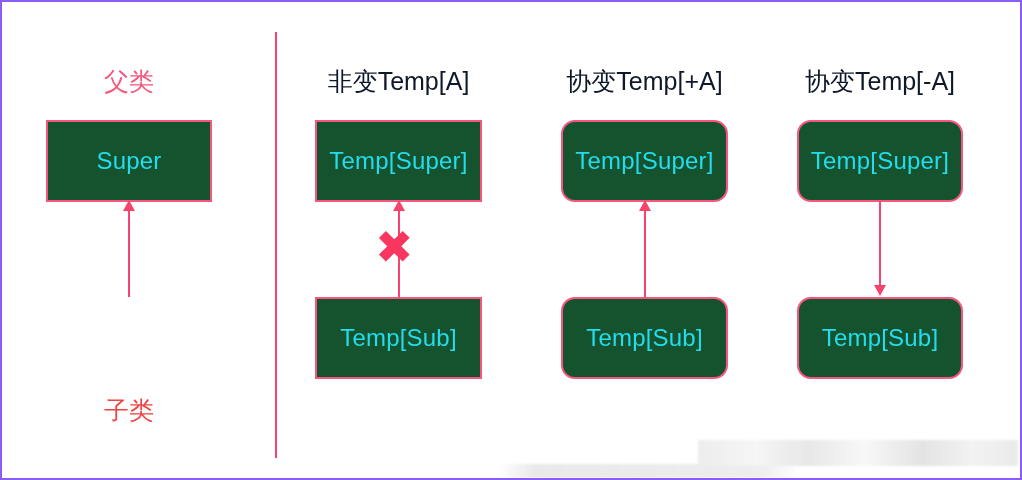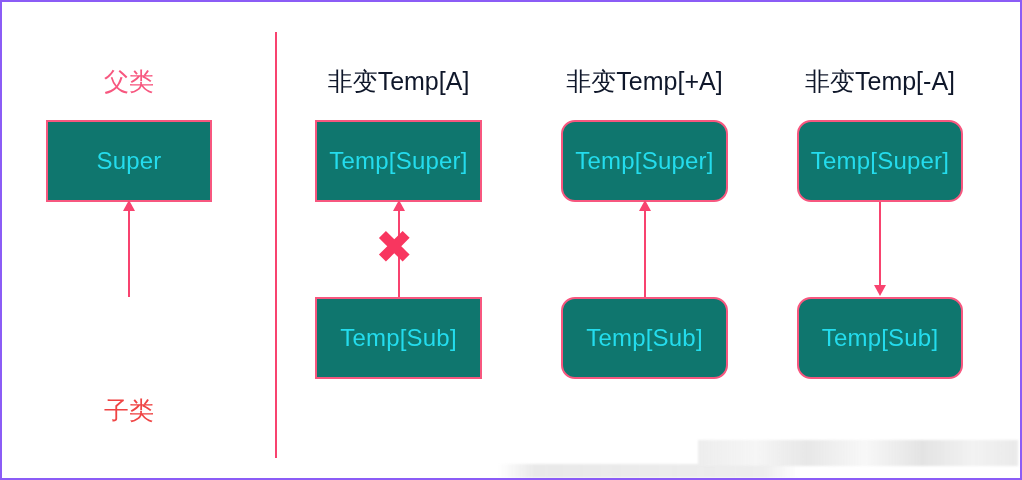--- a/index.html
+++ b/index.html
@@ -52,21 +52,21 @@
     white-space: nowrap;
   }
   .side-label.parent { color: #f7577f; top: 62px; }
   .side-label.child  { color: #ef4444; top: 392px; font-family: Liberation Serif, serif; }
 
   
   .node {
     position: absolute;
     border: 2px solid #f7577f;
     box-sizing: border-box;
-    background: #0f766e;
+    background: #14532d;
     display: flex;
     align-items: center;
     justify-content: center;
     color: #24dced;
     font-size: 24px;
     letter-spacing: 0.2px;
     white-space: nowrap;
   }
   .node.round { border-radius: 14px; }
 
@@ -146,30 +146,30 @@
 
   <div class="node" style="left: 313px; top: 118px; width: 167px; height: 82px;">Temp[Super]</div>
 
   <div class="connector" style="left: 396px; top: 200px; height: 95px;"></div>
   <div class="arrowhead up" style="left: 391px; top: 198px;"></div>
 
   <div class="cross" style="left: 373px; top: 222px;">✖</div>
 
   <div class="node" style="left: 313px; top: 295px; width: 167px; height: 82px;">Temp[Sub]</div>
 
-  <div class="col-title" style="left: 559px; width: 167px;">非变Temp[+A]</div>
+  <div class="col-title" style="left: 559px; width: 167px;">协变Temp[+A]</div>
 
   <div class="node round" style="left: 559px; top: 118px; width: 167px; height: 82px;">Temp[Super]</div>
 
   <div class="connector" style="left: 642px; top: 200px; height: 95px;"></div>
   <div class="arrowhead up" style="left: 637px; top: 198px;"></div>
 
   <div class="node round" style="left: 559px; top: 295px; width: 167px; height: 82px;">Temp[Sub]</div>
 
-  <div class="col-title" style="left: 795px; width: 166px;">非变Temp[-A]</div>
+  <div class="col-title" style="left: 795px; width: 166px;">协变Temp[-A]</div>
 
   <div class="node round" style="left: 795px; top: 118px; width: 166px; height: 82px;">Temp[Super]</div>
 
   <div class="connector" style="left: 877px; top: 200px; height: 85px;"></div>
   <div class="arrowhead down" style="left: 872px; top: 283px;"></div>
 
   <div class="node round" style="left: 795px; top: 295px; width: 166px; height: 82px;">Temp[Sub]</div>
 
   <div class="watermark-shadow"></div>
   <div class="watermark"></div>

